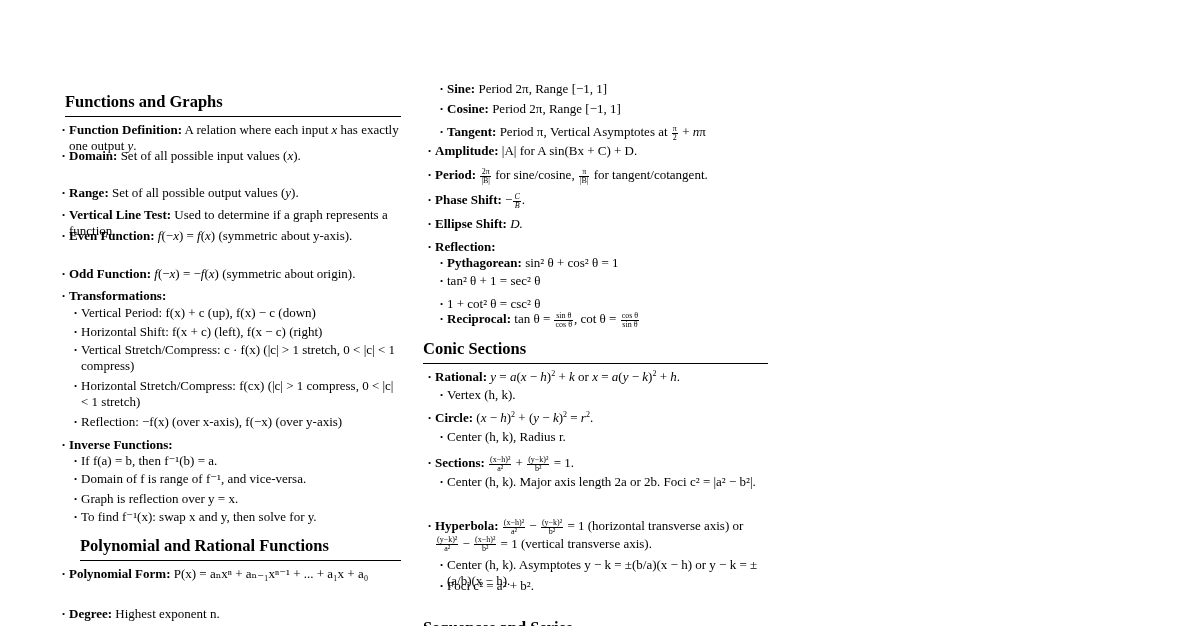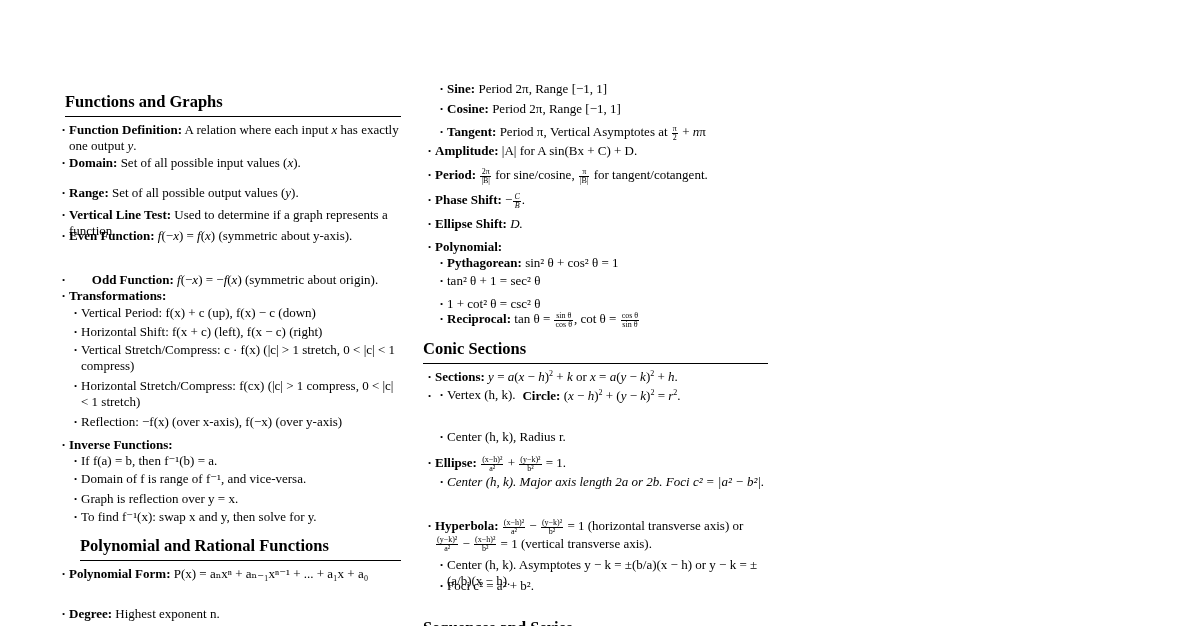--- a/index.html
+++ b/index.html
@@ -38,37 +38,37 @@
 <body>
 
 <div class="col col-left">
   <h2 style="top:92px;margin-left:8px;">Functions and Graphs</h2>
 
   <ul>
     <li class="item" style="top:122px;">
       <span class="b">Function Definition:</span>
       <span>A relation where each input <i>x</i> has exactly one output <i>y</i>.</span>
     </li>
-    <li class="item" style="top:155px;">
+    <li class="item" style="top:148px;">
       <span class="b">Domain:</span>
       <span>Set of all possible input values (<i>x</i>).</span>
     </li>
     <li class="item" style="top:185px;">
       <span class="b">Range:</span>
       <span>Set of all possible output values (<i>y</i>).</span>
     </li>
     <li class="item" style="top:207px;">
       <span class="b">Vertical Line Test:</span>
       <span>Used to determine if a graph represents a function.</span>
     </li>
     <li class="item" style="top:228px;">
       <span class="b">Even Function:</span>
       <span><i>f</i>(−<i>x</i>) = <i>f</i>(<i>x</i>) (symmetric about y-axis).</span>
     </li>
-    <li class="item" style="top:272px;text-align:center;">
+    <li class="item" style="top:266px;">
       <span class="b">Odd Function:</span>
       <span><i>f</i>(−<i>x</i>) = −<i>f</i>(<i>x</i>) (symmetric about origin).</span>
     </li>
     <li class="item" style="top:288px;">
       <span class="b">Transformations:</span>
     </li>
     <ul>
       <li class="sub" style="top:305px;">Vertical Period: f(x) + c (up), f(x) − c (down)</li>
       <li class="sub" style="top:324px;">Horizontal Shift: f(x + c) (left), f(x − c) (right)</li>
       <li class="sub" style="top:342px;">Vertical Stretch/Compress: c · f(x) (|c| &gt; 1 stretch, 0 &lt; |c| &lt; 1 compress)</li>
@@ -126,55 +126,55 @@
     </li>
     <li class="item" style="top:192px;">
       <span class="b">Phase Shift:</span>
       <span>−<span class="frac"><span class="num"><i>C</i></span><span class="den"><i>B</i></span></span>.</span>
     </li>
     <li class="item" style="top:216px;">
       <span class="b">Ellipse Shift:</span>
       <span class="m">D.</span>
     </li>
     <li class="item" style="top:239px;">
-      <span class="b">Polynomial:</span>
+      <span class="b">Reflection:</span>
     </li>
     <ul>
       <li class="sub" style="top:255px;">
         <span class="b">Pythagorean:</span>
         <span>sin² θ + cos² θ = 1</span>
       </li>
       <li class="sub" style="top:273px;">tan² θ + 1 = sec² θ</li>
       <li class="sub" style="top:296px;">1 + cot² θ = csc² θ</li>
       <li class="sub" style="top:311px;">
         <span class="b">Reciprocal:</span>
         <span>tan θ = <span class="frac"><span class="num">sin θ</span><span class="den">cos θ</span></span>, cot θ = <span class="frac"><span class="num">cos θ</span><span class="den">sin θ</span></span></span>
       </li>
     </ul>
   </ul>
 
   <h2 style="top:339px;">Conic Sections</h2>
   <ul>
     <li class="item" style="top:369px;">
-      <span class="b">Sections:</span>
+      <span class="b">Rational:</span>
       <span><i>y</i> = <i>a</i>(<i>x</i> − <i>h</i>)<sup>2</sup> + <i>k</i> or <i>x</i> = <i>a</i>(<i>y</i> − <i>k</i>)<sup>2</sup> + <i>h</i>.</span>
     </li>
     <li class="sub" style="top:387px;">Vertex (h, k).</li>
 
-    <li class="item" style="top:388px;text-align:center;">
+    <li class="item" style="top:410px;">
       <span class="b">Circle:</span>
       <span>(<i>x</i> − <i>h</i>)<sup>2</sup> + (<i>y</i> − <i>k</i>)<sup>2</sup> = <i>r</i><sup>2</sup>.</span>
     </li>
     <li class="sub" style="top:429px;">Center (h, k), Radius r.</li>
 
     <li class="item" style="top:455px;">
-      <span class="b">Ellipse:</span>
+      <span class="b">Sections:</span>
       <span><span class="frac"><span class="num">(x−h)²</span><span class="den">a²</span></span> + <span class="frac"><span class="num">(y−k)²</span><span class="den">b²</span></span> = 1.</span>
     </li>
-    <li class="sub" style="top:474px;font-style:italic;">Center (h, k). Major axis length 2a or 2b. Foci c² = |a² − b²|.</li>
+    <li class="sub" style="top:474px;">Center (h, k). Major axis length 2a or 2b. Foci c² = |a² − b²|.</li>
 
     <li class="item" style="top:518px;">
       <span class="b">Hyperbola:</span>
       <span><span class="frac"><span class="num">(x−h)²</span><span class="den">a²</span></span> − <span class="frac"><span class="num">(y−k)²</span><span class="den">b²</span></span> = 1 (horizontal transverse axis) or <span class="frac"><span class="num">(y−k)²</span><span class="den">a²</span></span> − <span class="frac"><span class="num">(x−h)²</span><span class="den">b²</span></span> = 1 (vertical transverse axis).</span>
     </li>
     <li class="sub" style="top:557px;">Center (h, k). Asymptotes y − k = ±(b/a)(x − h) or y − k = ±(a/b)(x − h).</li>
     <li class="sub" style="top:578px;">Foci c² = a² + b².</li>
   </ul>
 
   <h2 style="top:618px; border-bottom:none;">Sequences and Series</h2>

